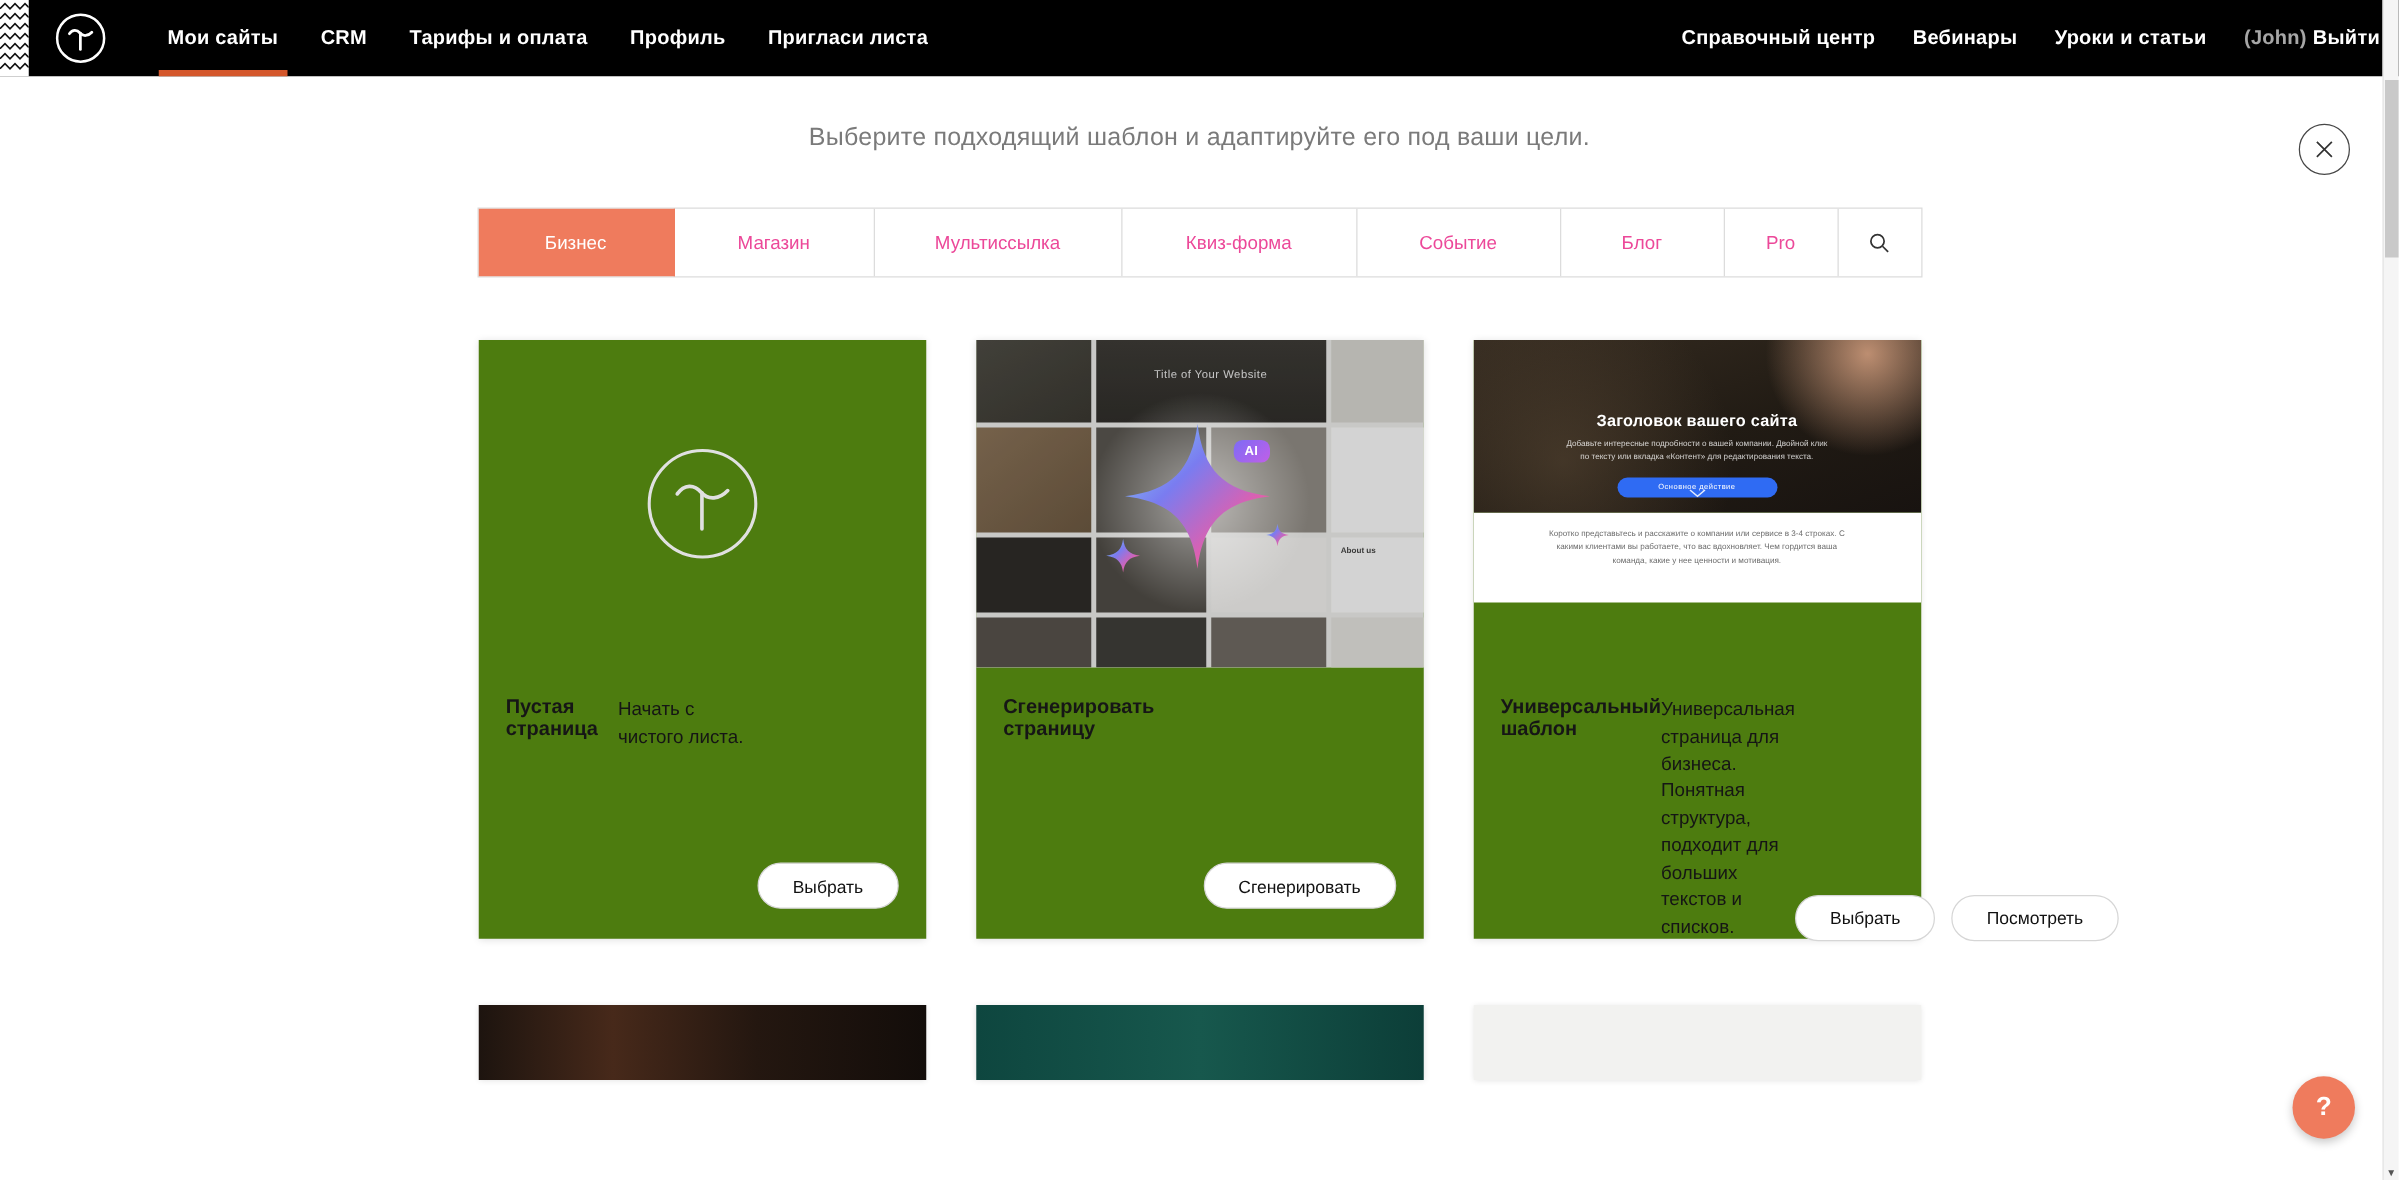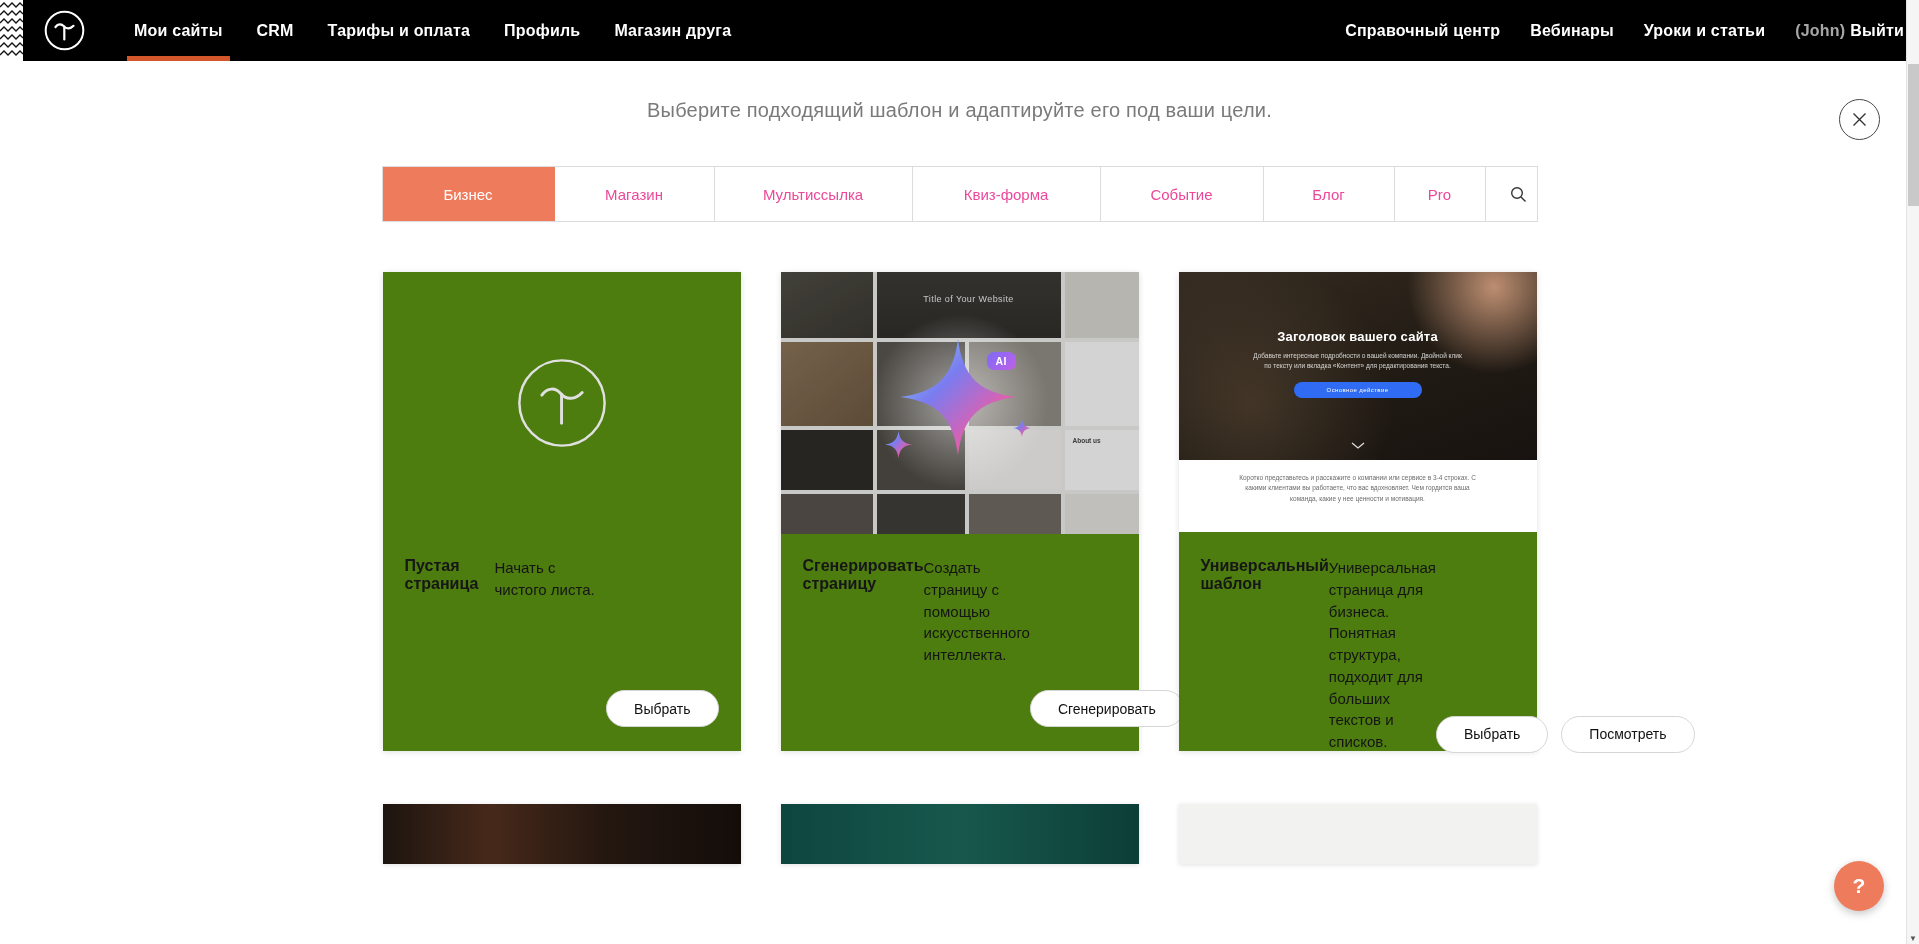--- a/index.html
+++ b/index.html
@@ -68,21 +68,21 @@
   .panel-label { font-size:6.5px; font-weight:bold; color:#444; margin-bottom:4px; display:block; }
   .p-line { height:2px; background:#c4c4c0; margin:3px 0; }
   .p-line.short { width:60%; }
   .collage-caption { margin-top:22px; font-size:9px; color:#e9e9e9; letter-spacing:.4px; }
   .thumb2-shade { position:absolute; inset:0; background:rgba(18,18,18,.17); }
   .star-wrap { position:absolute; inset:0; display:flex; align-items:center; justify-content:center; }
   .glow { position:absolute; left:79px; top:30px; width:200px; height:200px; border-radius:50%; background:radial-gradient(circle, rgba(255,255,255,.5), rgba(255,255,255,0) 62%); }
   .ai-badge { position:absolute; left:206px; top:80px; padding:3px 9px; border-radius:7px; background:linear-gradient(135deg,#7d6cf5,#c05fe8); color:#fff; font-size:10.5px; font-weight:bold; letter-spacing:.3px; }
 
   
-  .thumb3-hero { height:188px; position:relative; text-align:center; padding-top:57px; color:#fff;
+  .thumb3-hero { height:138px; position:relative; text-align:center; padding-top:57px; color:#fff;
     background:
       radial-gradient(circle at 88% 8%, rgba(197,148,118,.95) 0, rgba(197,148,118,0) 24%),
       radial-gradient(circle at 20% 70%, rgba(92,74,54,.55) 0, rgba(92,74,54,0) 45%),
       linear-gradient(160deg,#37criteria 0,#211b14 55%,#181310 100%);
     background:
       radial-gradient(circle at 88% 8%, rgba(197,148,118,.95) 0, rgba(197,148,118,0) 24%),
       radial-gradient(circle at 20% 70%, rgba(92,74,54,.55) 0, rgba(92,74,54,0) 45%),
       linear-gradient(160deg,#362c21 0%,#211b14 55%,#181310 100%);
   }
   .thumb3-heading { font-size:13px; font-weight:bold; letter-spacing:.2px; }
@@ -137,21 +137,21 @@
     <div class="nav-item">
       <span>CRM</span>
     </div>
     <div class="nav-item">
       <span>Тарифы и оплата</span>
     </div>
     <div class="nav-item">
       <span>Профиль</span>
     </div>
     <div class="nav-item">
-      <span>Магазин друга</span>
+      <span>Пригласи листа</span>
     </div>
   </nav>
   <nav class="nav-right">
     <div class="nav-item">
       <span>Справочный центр</span>
     </div>
     <div class="nav-item">
       <span>Вебинары</span>
     </div>
     <div class="nav-item">
@@ -167,21 +167,21 @@
 <button class="close-btn">
   <svg width="15" height="15" viewBox="0 0 15 15">
     <path d="M1.5,1.5 L13.5,13.5 M13.5,1.5 L1.5,13.5" stroke="#333" stroke-width="1.4" fill="none"></path>
   </svg>
 </button>
 
 <main class="main">
   <p class="page-subtitle">Выберите подходящий шаблон и адаптируйте его под ваши цели.</p>
 
   <div class="tabs">
-    <div class="tab active" style="width:172px">Бизнес</div>
+    <div class="tab active" style="width:157px">Бизнес</div>
     <div class="tab" style="width:160px">Магазин</div>
     <div class="tab" style="width:198px">Мультиссылка</div>
     <div class="tab" style="width:188px">Квиз-форма</div>
     <div class="tab" style="width:163px">Событие</div>
     <div class="tab" style="width:131px">Блог</div>
     <div class="tab" style="width:91px">Pro</div>
     <div class="tab" style="width:66px">
       <svg width="17" height="17" viewBox="0 0 17 17">
         <circle cx="7" cy="7" r="5.3" fill="none" stroke="#333" stroke-width="1.4"></circle>
         <path d="M11,11 L15.5,15.5" stroke="#333" stroke-width="1.4"></path>
@@ -252,21 +252,20 @@
             </defs>
             <path transform="translate(33,16) scale(1.16)" fill="url(#starGrad)" d="M50 0 C54 32 68 46 100 50 C68 54 54 68 50 100 C46 68 32 54 0 50 C32 46 46 32 50 0 Z"></path>
             <path transform="translate(18,108) scale(0.27)" fill="url(#starGrad)" d="M50 0 C54 32 68 46 100 50 C68 54 54 68 50 100 C46 68 32 54 0 50 C32 46 46 32 50 0 Z"></path>
             <path transform="translate(146,96) scale(0.18)" fill="url(#starGrad)" d="M50 0 C54 32 68 46 100 50 C68 54 54 68 50 100 C46 68 32 54 0 50 C32 46 46 32 50 0 Z"></path>
           </svg>
         </div>
         <span class="ai-badge">AI</span>
       </div>
       <div class="card-body">
         <div class="card-title">Сгенерировать страницу</div>
-        <div class="card-desc">Создать страницу с помощью искусственного интеллекта.</div>
         <div class="card-actions">
           <button class="pill-btn">Сгенерировать</button>
         </div>
       </div>
     </div>
 
     <div class="card">
       <div class="card-thumb">
         <div class="thumb3-hero">
           <div class="thumb3-heading">Заголовок вашего сайта</div>

